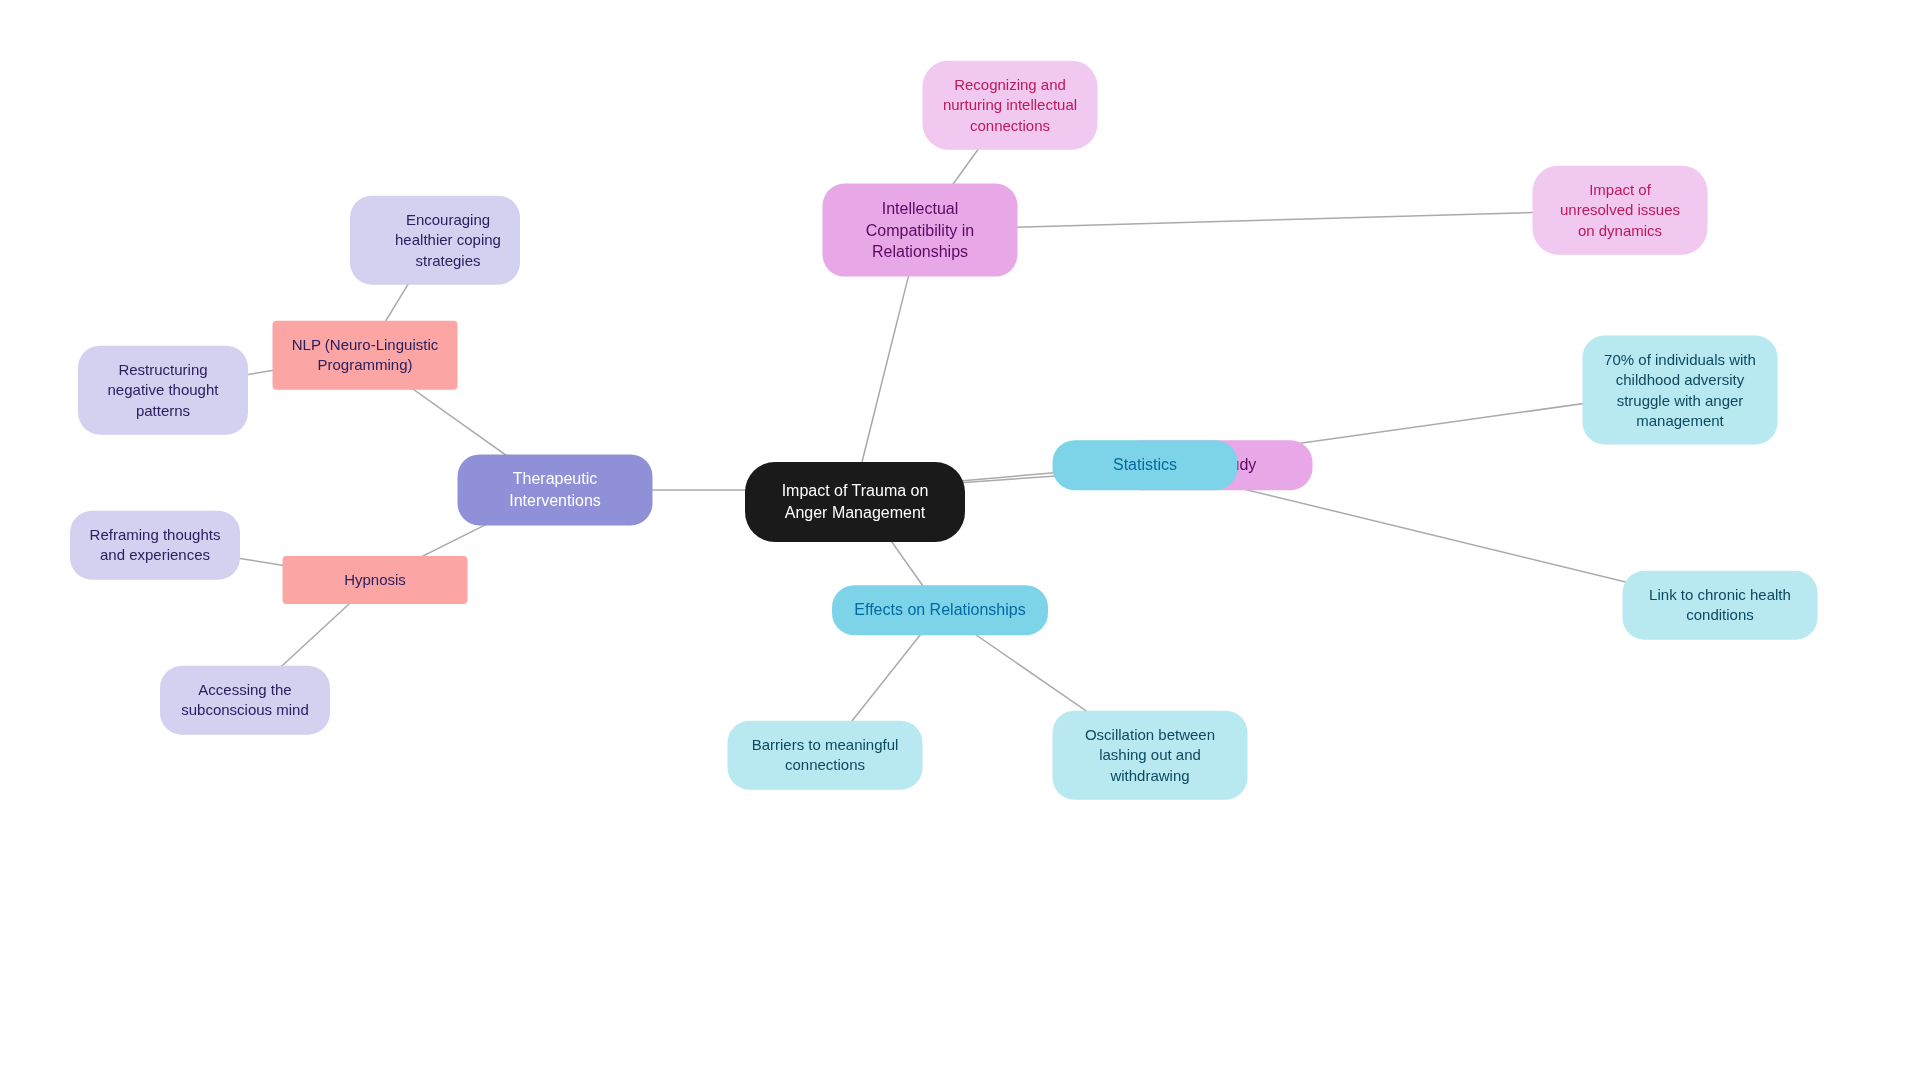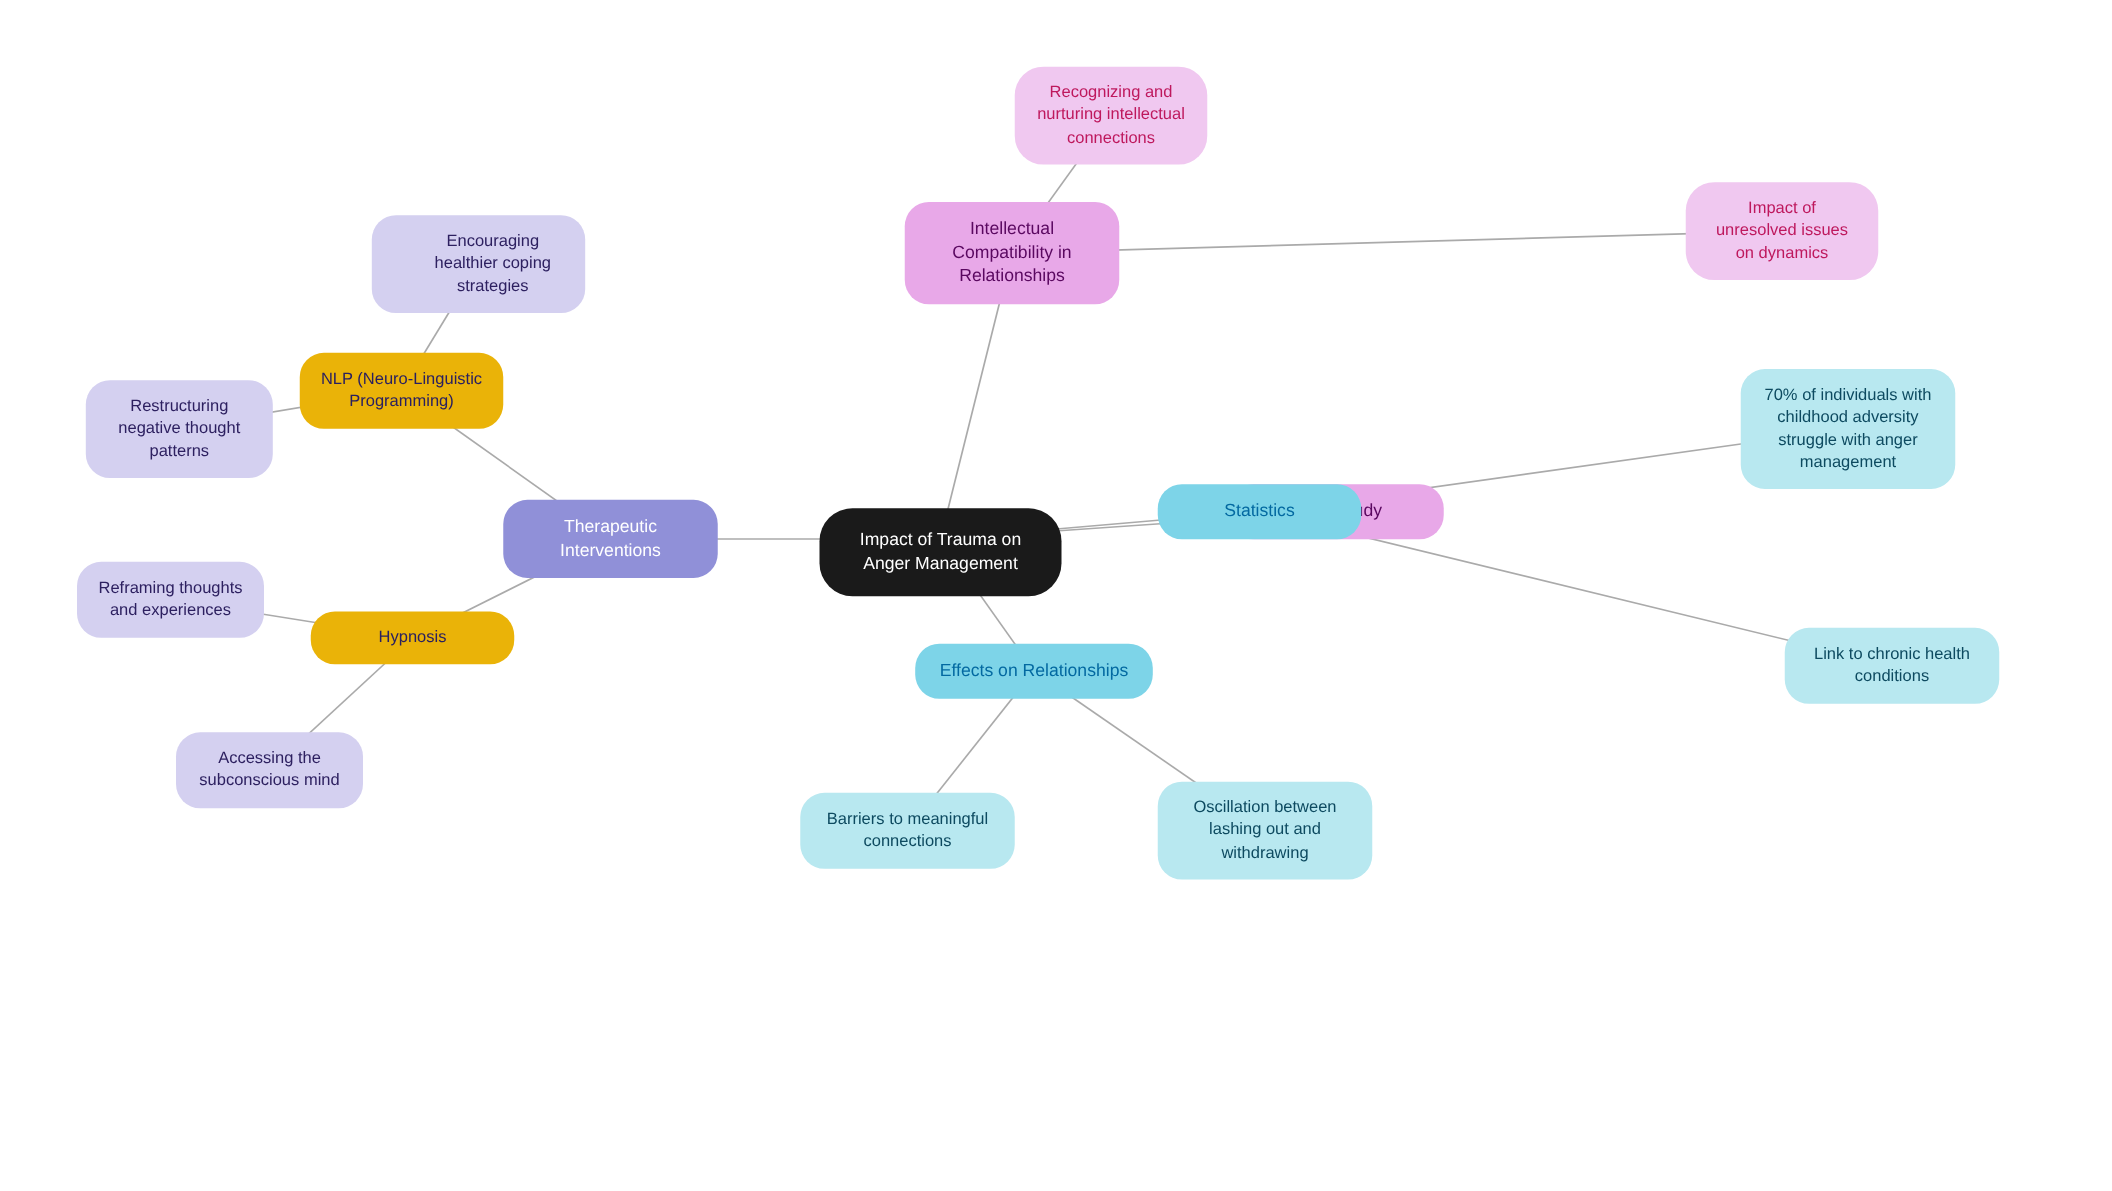--- a/index.html
+++ b/index.html
@@ -74,23 +74,23 @@
       font-weight: 500;
     }
     .node-purple-mid {
       background: #9090d8;
       color: #ffffff;
       border-radius: 22px;
       font-size: 16px;
       font-weight: 500;
     }
     .node-purple-l2 {
-      background: #eab308;
+      background: #fca5a5;
       color: #2a2060;
-      border-radius: 22px;
+      border-radius: 4px;
     }
   </style>
 </head>
 <body>
 
 <div id="canvas">
   <svg id="connections">
       <line x1="855" y1="490" x2="555" y2="490" stroke="#aaa" stroke-width="1.5"></line>
       <line x1="555" y1="490" x2="365" y2="355" stroke="#aaa" stroke-width="1.5"></line>
       <line x1="555" y1="490" x2="375" y2="580" stroke="#aaa" stroke-width="1.5"></line>
@@ -106,21 +106,21 @@
       <line x1="1145" y1="465" x2="1680" y2="390" stroke="#aaa" stroke-width="1.5"></line>
       <line x1="1145" y1="465" x2="1720" y2="605" stroke="#aaa" stroke-width="1.5"></line>
       <line x1="855" y1="490" x2="940" y2="610" stroke="#aaa" stroke-width="1.5"></line>
       <line x1="940" y1="610" x2="825" y2="755" stroke="#aaa" stroke-width="1.5"></line>
       <line x1="940" y1="610" x2="1150" y2="755" stroke="#aaa" stroke-width="1.5"></line>
     </svg>
 <div class="node node-center" style="left: 855px; top: 502px; width: 220px;">Impact of Trauma on Anger Management</div>
     <div class="node node-purple-mid" style="left: 555px; top: 490px; width: 195px;">Therapeutic Interventions</div>
     <div class="node node-purple-l2" style="left: 365px; top: 355px; width: 185px;">NLP (Neuro-Linguistic Programming)</div>
     <div class="node node-purple-l2" style="left: 375px; top: 580px; width: 185px;">Hypnosis</div>
-    <div class="node node-purple" style="left: 435px; top: 240px; width: 194px; padding-left: 44px;">Encouraging healthier coping strategies</div>
+    <div class="node node-purple" style="left: 435px; top: 240px; width: 170px; padding-left: 44px;">Encouraging healthier coping strategies</div>
     <div class="node node-purple" style="left: 163px; top: 390px; width: 170px;">Restructuring negative thought patterns</div>
     <div class="node node-purple" style="left: 155px; top: 545px; width: 170px;">Reframing thoughts and experiences</div>
     <div class="node node-purple" style="left: 245px; top: 700px; width: 170px;">Accessing the subconscious mind</div>
     <div class="node node-pink-mid" style="left: 920px; top: 230px; width: 195px;">Intellectual Compatibility in Relationships</div>
     <div class="node node-pink" style="left: 1010px; top: 105px; width: 175px;">Recognizing and nurturing intellectual connections</div>
     <div class="node node-pink" style="left: 1620px; top: 210px; width: 175px;">Impact of unresolved issues on dynamics</div>
     <div class="node node-pink-mid" style="left: 1215px; top: 465px; width: 195px;">Case Study</div>
     <div class="node node-blue-mid" style="left: 1145px; top: 465px; width: 185px;">Statistics</div>
     <div class="node node-blue" style="left: 1680px; top: 390px; width: 195px;">70% of individuals with childhood adversity struggle with anger management</div>
     <div class="node node-blue" style="left: 1720px; top: 605px; width: 195px;">Link to chronic health conditions</div>

